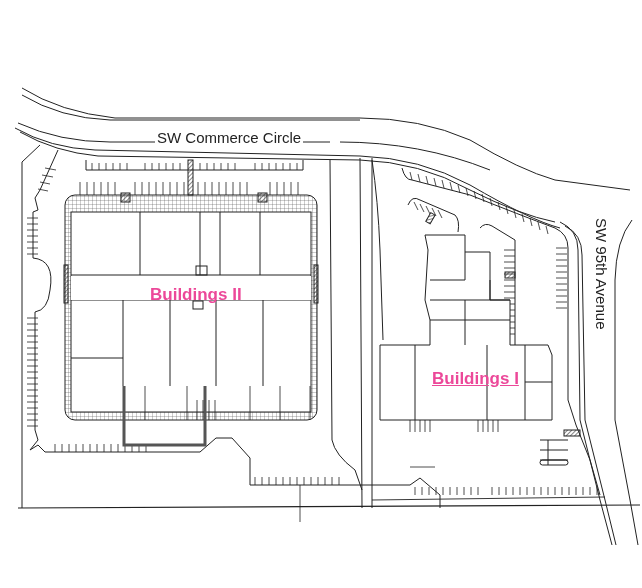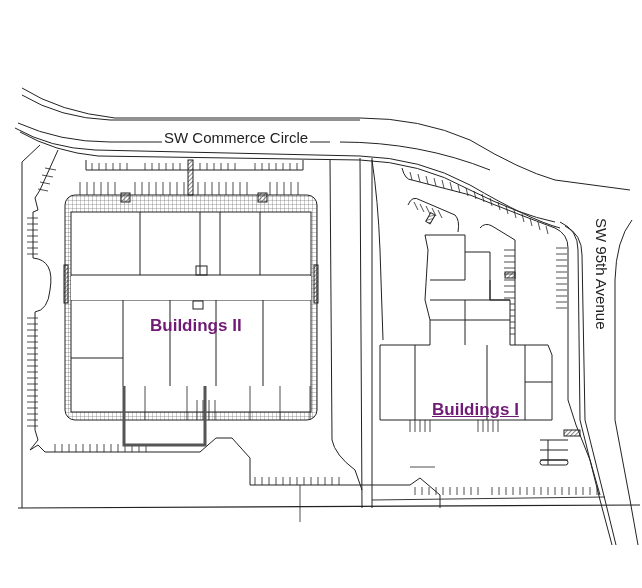--- a/index.html
+++ b/index.html
@@ -1,21 +1,21 @@
 <!DOCTYPE html>
 <html><head>
 <meta charset="utf-8">
 <style>
   html, body { margin:0; padding:0; background:#ffffff; }
   body { width:642px; height:588px; overflow:hidden; position:relative; font-family:"Liberation Sans", sans-serif; }
   #plan { position:absolute; left:0; top:0; width:642px; height:588px; }
   .lbl { position:absolute; color:#111; white-space:nowrap; font-family:"Liberation Sans", sans-serif; }
   .street { font-size:15px; font-weight:normal; color:#222; }
-  .bldg { font-size:17px; font-weight:bold; color:#701a75;margin-top:31px; }
-  #street-1 { left:162px; top:129px; background:#fff; padding:0 2px; }
+  .bldg { font-size:17px; font-weight:bold; color:#ec4899; }
+  #street-1 { left:155px; top:129px; background:#fff; padding:0 2px; }
   #street-2 { left:586px; top:218px; transform-origin:0 0; transform:translate(24px,0) rotate(90deg); }
   #bldg-2 { left:150px; top:285px; }
   #bldg-1 { left:432px; top:369px;text-decoration:underline; }
 </style>
 </head>
 <body>
 
 <svg id="plan" viewBox="0 0 642 588" xmlns="http://www.w3.org/2000/svg">
   <defs>
     <pattern id="hatch" width="3" height="3" patternUnits="userSpaceOnUse" patternTransform="rotate(45)">

